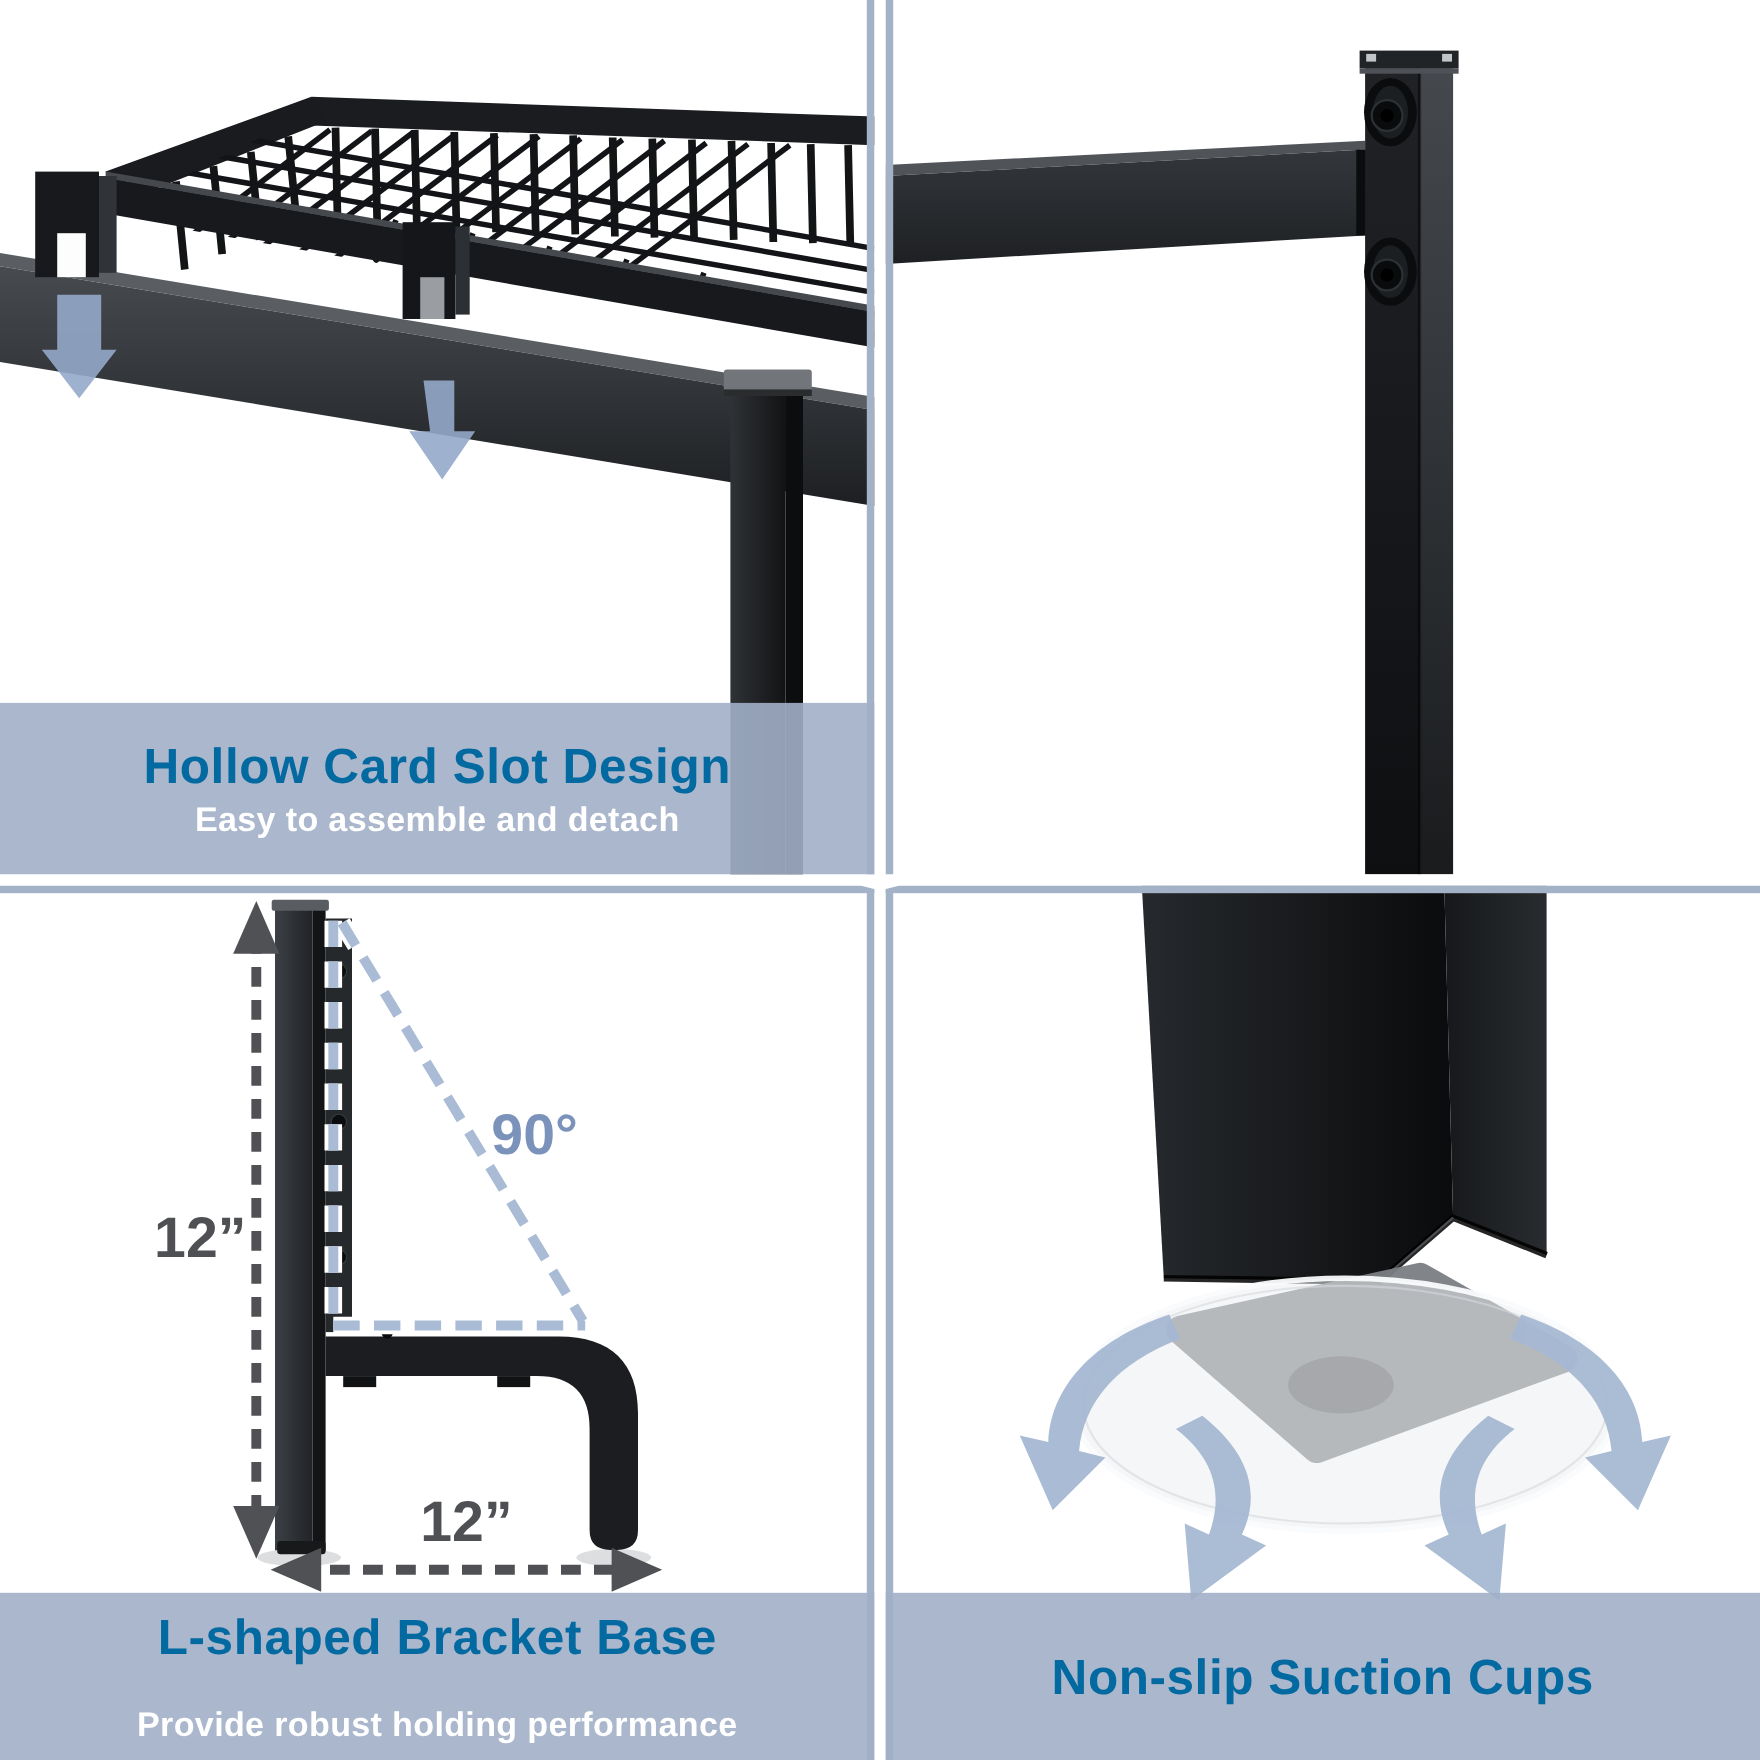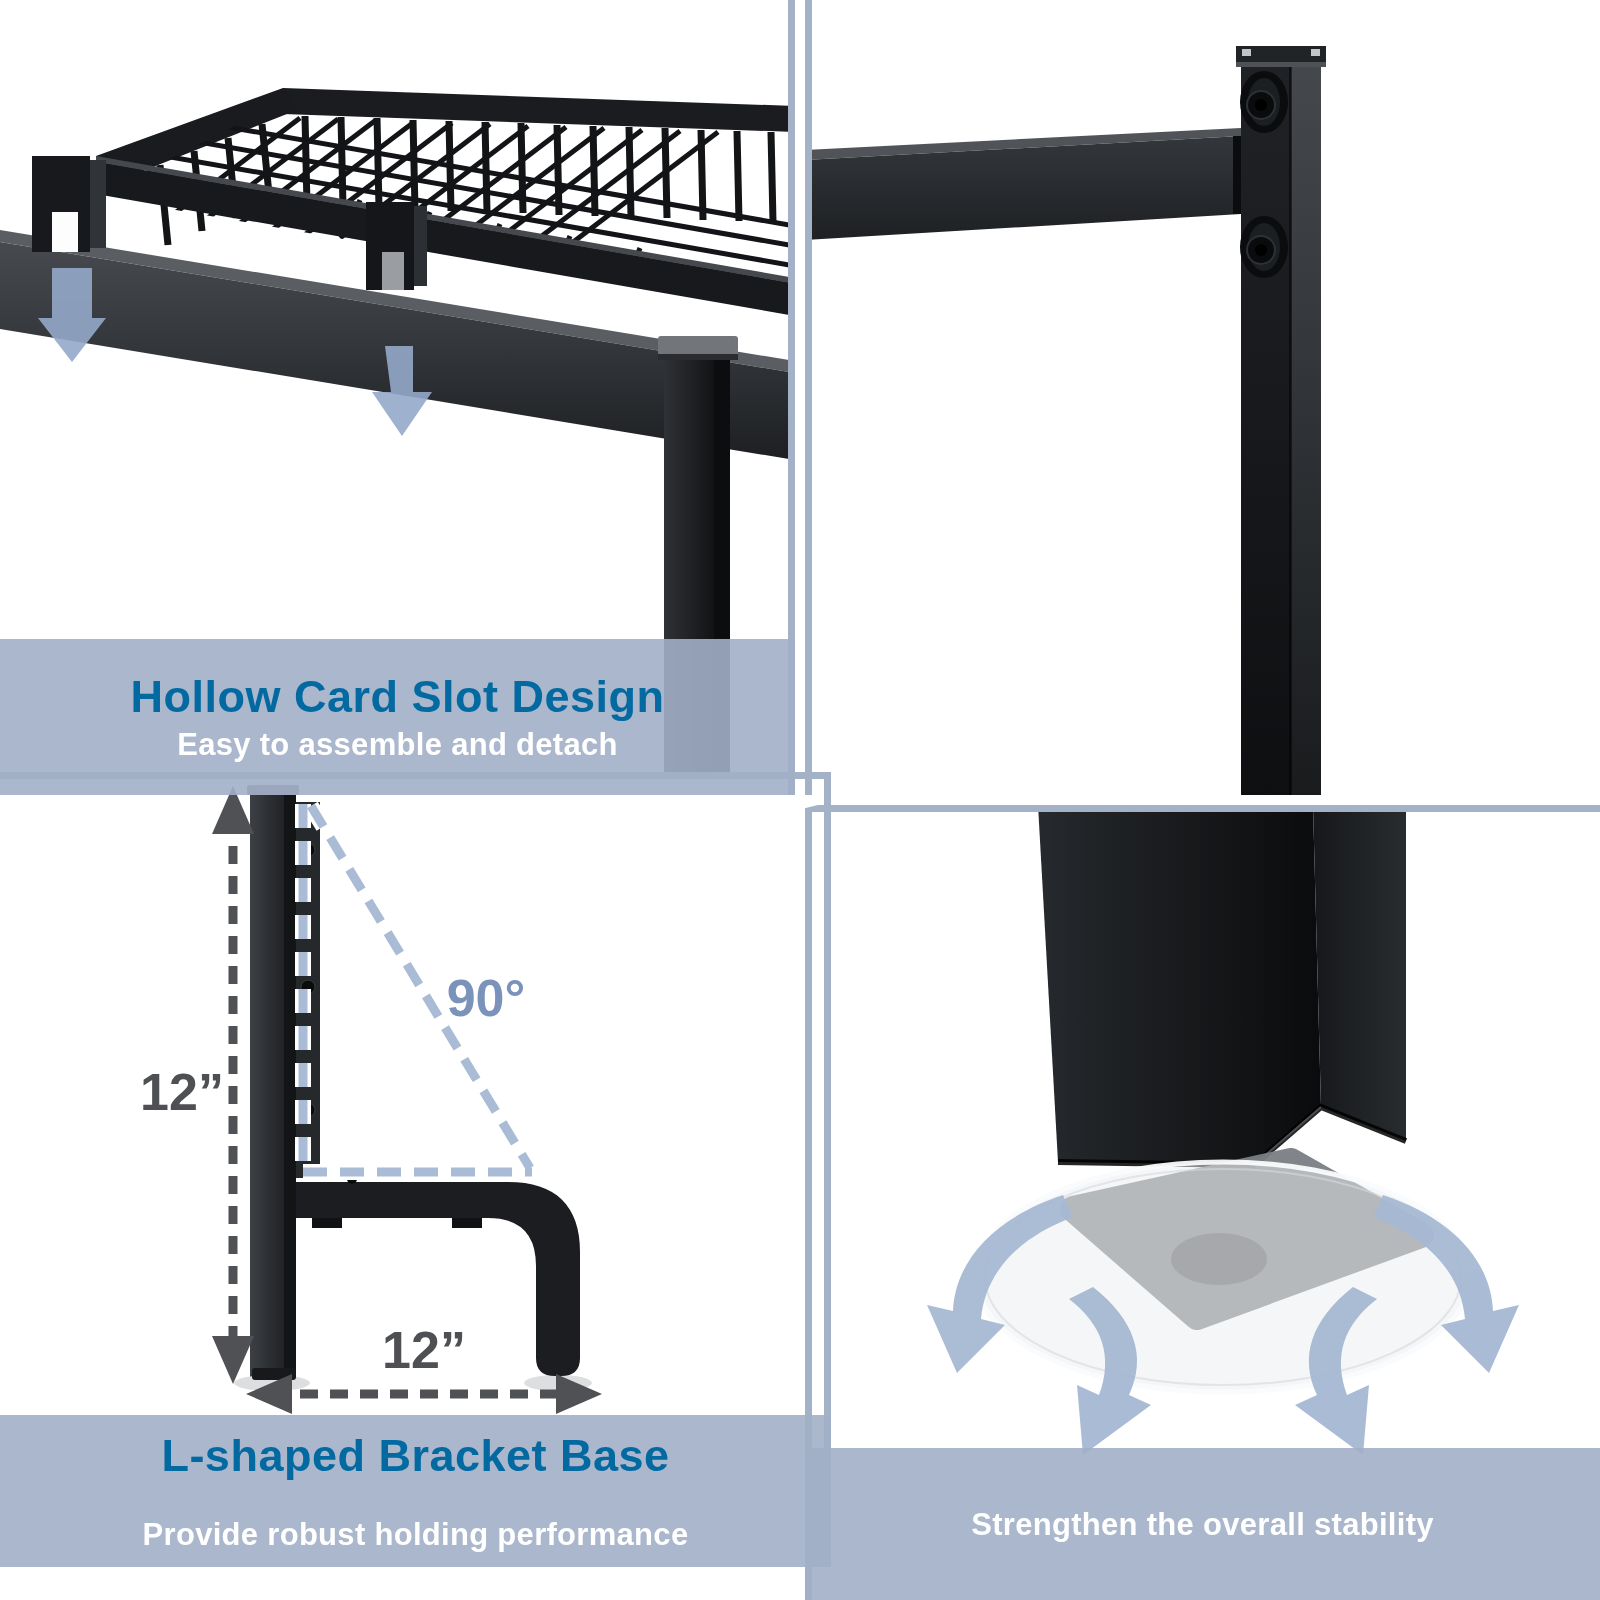--- a/index.html
+++ b/index.html
@@ -1,21 +1,21 @@
 <!DOCTYPE html>
 <html><head>
 <meta charset="utf-8">
 <style>
   html,body{margin:0;padding:0;background:#ffffff;}
   #canvas{position:relative;width:1600px;height:1600px;background:#ffffff;overflow:hidden;
           font-family:"Liberation Sans",sans-serif;}
   .panel{position:absolute;width:795px;height:795px;background:#ffffff;overflow:hidden;}
   #p-tl{left:0;top:0;}
   #p-tr{left:805px;top:0;}
-  #p-bl{left:0;top:772px;padding-left:36px;}
+  #p-bl{left:0;top:805px;}
   #p-br{left:805px;top:805px;}
   .art{position:absolute;left:0;top:0;}
   .edge{position:absolute;background:#a3b2c7;z-index:3;}
   .edge-r{top:0;bottom:0;right:0;width:7px;}
   .edge-l{top:0;bottom:0;left:0;width:7px;}
   .edge-t{left:0;right:0;top:0;height:7px;}
   .caption{position:absolute;left:0;right:0;z-index:4;background:rgba(161,175,198,0.9);
            display:flex;flex-direction:column;align-items:center;justify-content:center;gap:10px;}
   .caption-top{bottom:0;height:156px;}
   .caption-bottom{top:643px;height:152px;gap:41px;}
@@ -291,18 +291,18 @@
         <path d="M258,390 C186,414 150,458 148,506 L122,500 L152,568 L200,520 L176,514 C180,470 210,434 268,412 Z"></path>
         <path d="M288,482 C330,515 342,552 324,590 L346,600 L278,650 L272,580 L294,590 C308,552 298,520 264,494 Z"></path>
         <path d="M548,482 C506,515 494,552 512,590 L490,600 L558,650 L564,580 L542,590 C528,552 538,520 572,494 Z"></path>
         <path d="M578,390 C650,414 686,458 688,506 L714,500 L684,568 L636,520 L660,514 C656,470 626,434 568,412 Z"></path>
       </g>
     </svg>
 
     <div class="edge edge-t"></div>
     <div class="edge edge-l"></div>
     <div class="caption caption-bottom">
-      <div class="cap-sub">Strengthen the overall stability</div>
+      <div class="cap-title">Non-slip Suction Cups</div>
     </div>
   </div>
 
   <div id="sparkle"></div>
 </div>
 
 </body></html>

